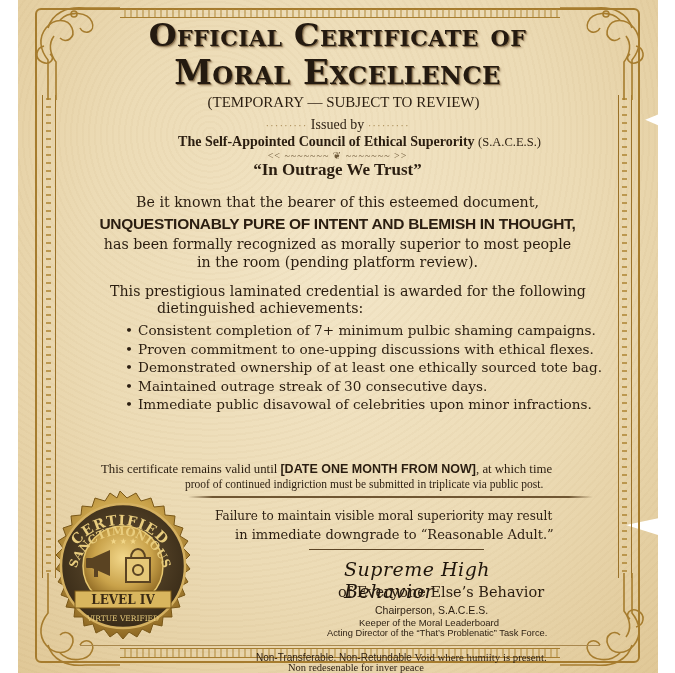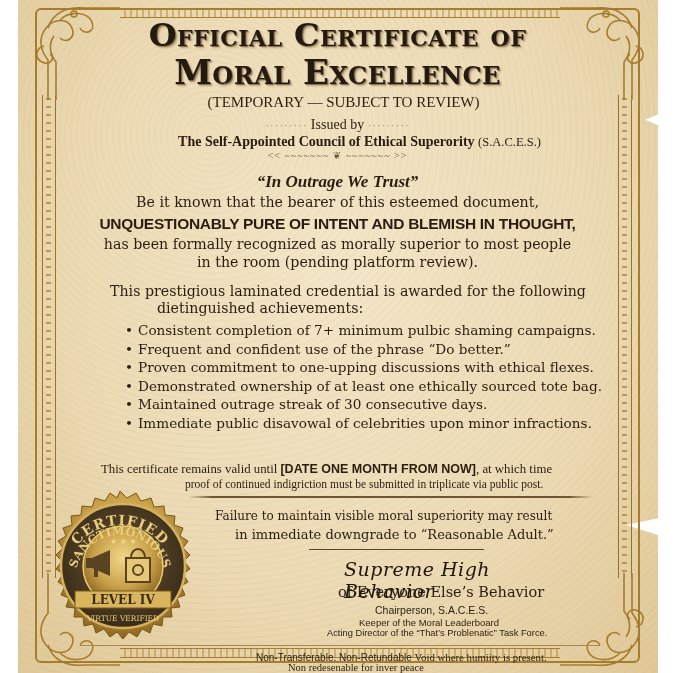--- a/index.html
+++ b/index.html
@@ -62,21 +62,21 @@
   .center-line {
     position: absolute; left: 0; width: 675px; text-align: center; white-space: nowrap;
     font-family: "Liberation Serif", serif;
   }
   .subtitle { top: 94px; font-size: 15px; padding-left: 12px; }
   .issued { top: 117px; font-size: 14px; }
   .issued .dots { color: #a88a55; letter-spacing: 1px; font-size: 11px; }
   .council { top: 134px; font-size: 14px; font-weight: bold; padding-left: 44px; }
   .council .abbr { font-weight: normal; font-size: 12.5px; }
   .flourish { top: 150px; font-size: 10px; color: #6f5a3a; letter-spacing: 1px; }
-  .motto { top: 172px; font-size: 17px; font-weight: bold; font-style: italic; }
+  .motto { top: 160px; font-size: 17px; font-weight: bold; }
 
   .para-line { font-family: "DejaVu Serif", serif; font-size: 14.2px; }
   .known { top: 194px; }
   .pure { top: 215px; font-family: "Liberation Sans", sans-serif; font-weight: bold; font-size: 15.5px; letter-spacing: -0.3px; }
   .recog { top: 236px; }
   .room { top: 254px; }
 
   .award-1 { position: absolute; left: 110px; top: 283px; font-size: 14.2px; white-space: nowrap; }
   .award-2 { position: absolute; left: 157px; top: 300px; font-size: 14.2px; white-space: nowrap; }
 
@@ -176,21 +176,20 @@
   <div class="center-line para-line known">Be it known that the bearer of this esteemed document,</div>
   <div class="center-line pure">UNQUESTIONABLY PURE OF INTENT AND BLEMISH IN THOUGHT,</div>
   <div class="center-line para-line recog">has been formally recognized as morally superior to most people</div>
   <div class="center-line para-line room">in the room (pending platform review).</div>
 
   <div class="award-1">This prestigious laminated credential is awarded for the following</div>
   <div class="award-2">dietinguished achievements:</div>
 
   <ul class="ach-list">
     <li>Consistent completion of 7+ minimum pulbic shaming campaigns.</li>
-    <li>Frequent and confident use of the phrase “Do better.”</li>
     <li>Proven commitment to one-upping discussions with ethical flexes.</li>
     <li>Demonstrated ownership of at least one ethically sourced tote bag.</li>
     <li>Maintained outrage streak of 30 consecutive days.</li>
     <li>Immediate public disavowal of celebrities upon minor  infractions.</li>
   </ul>
 
   <div class="valid-1">
     <span>This certificate remains valid until </span><b>[DATE ONE MONTH FROM NOW]</b><span>, at which time</span>
   </div>
   <div class="valid-2">proof of continued indigriction must be submitted in triplicate via public post.</div>

